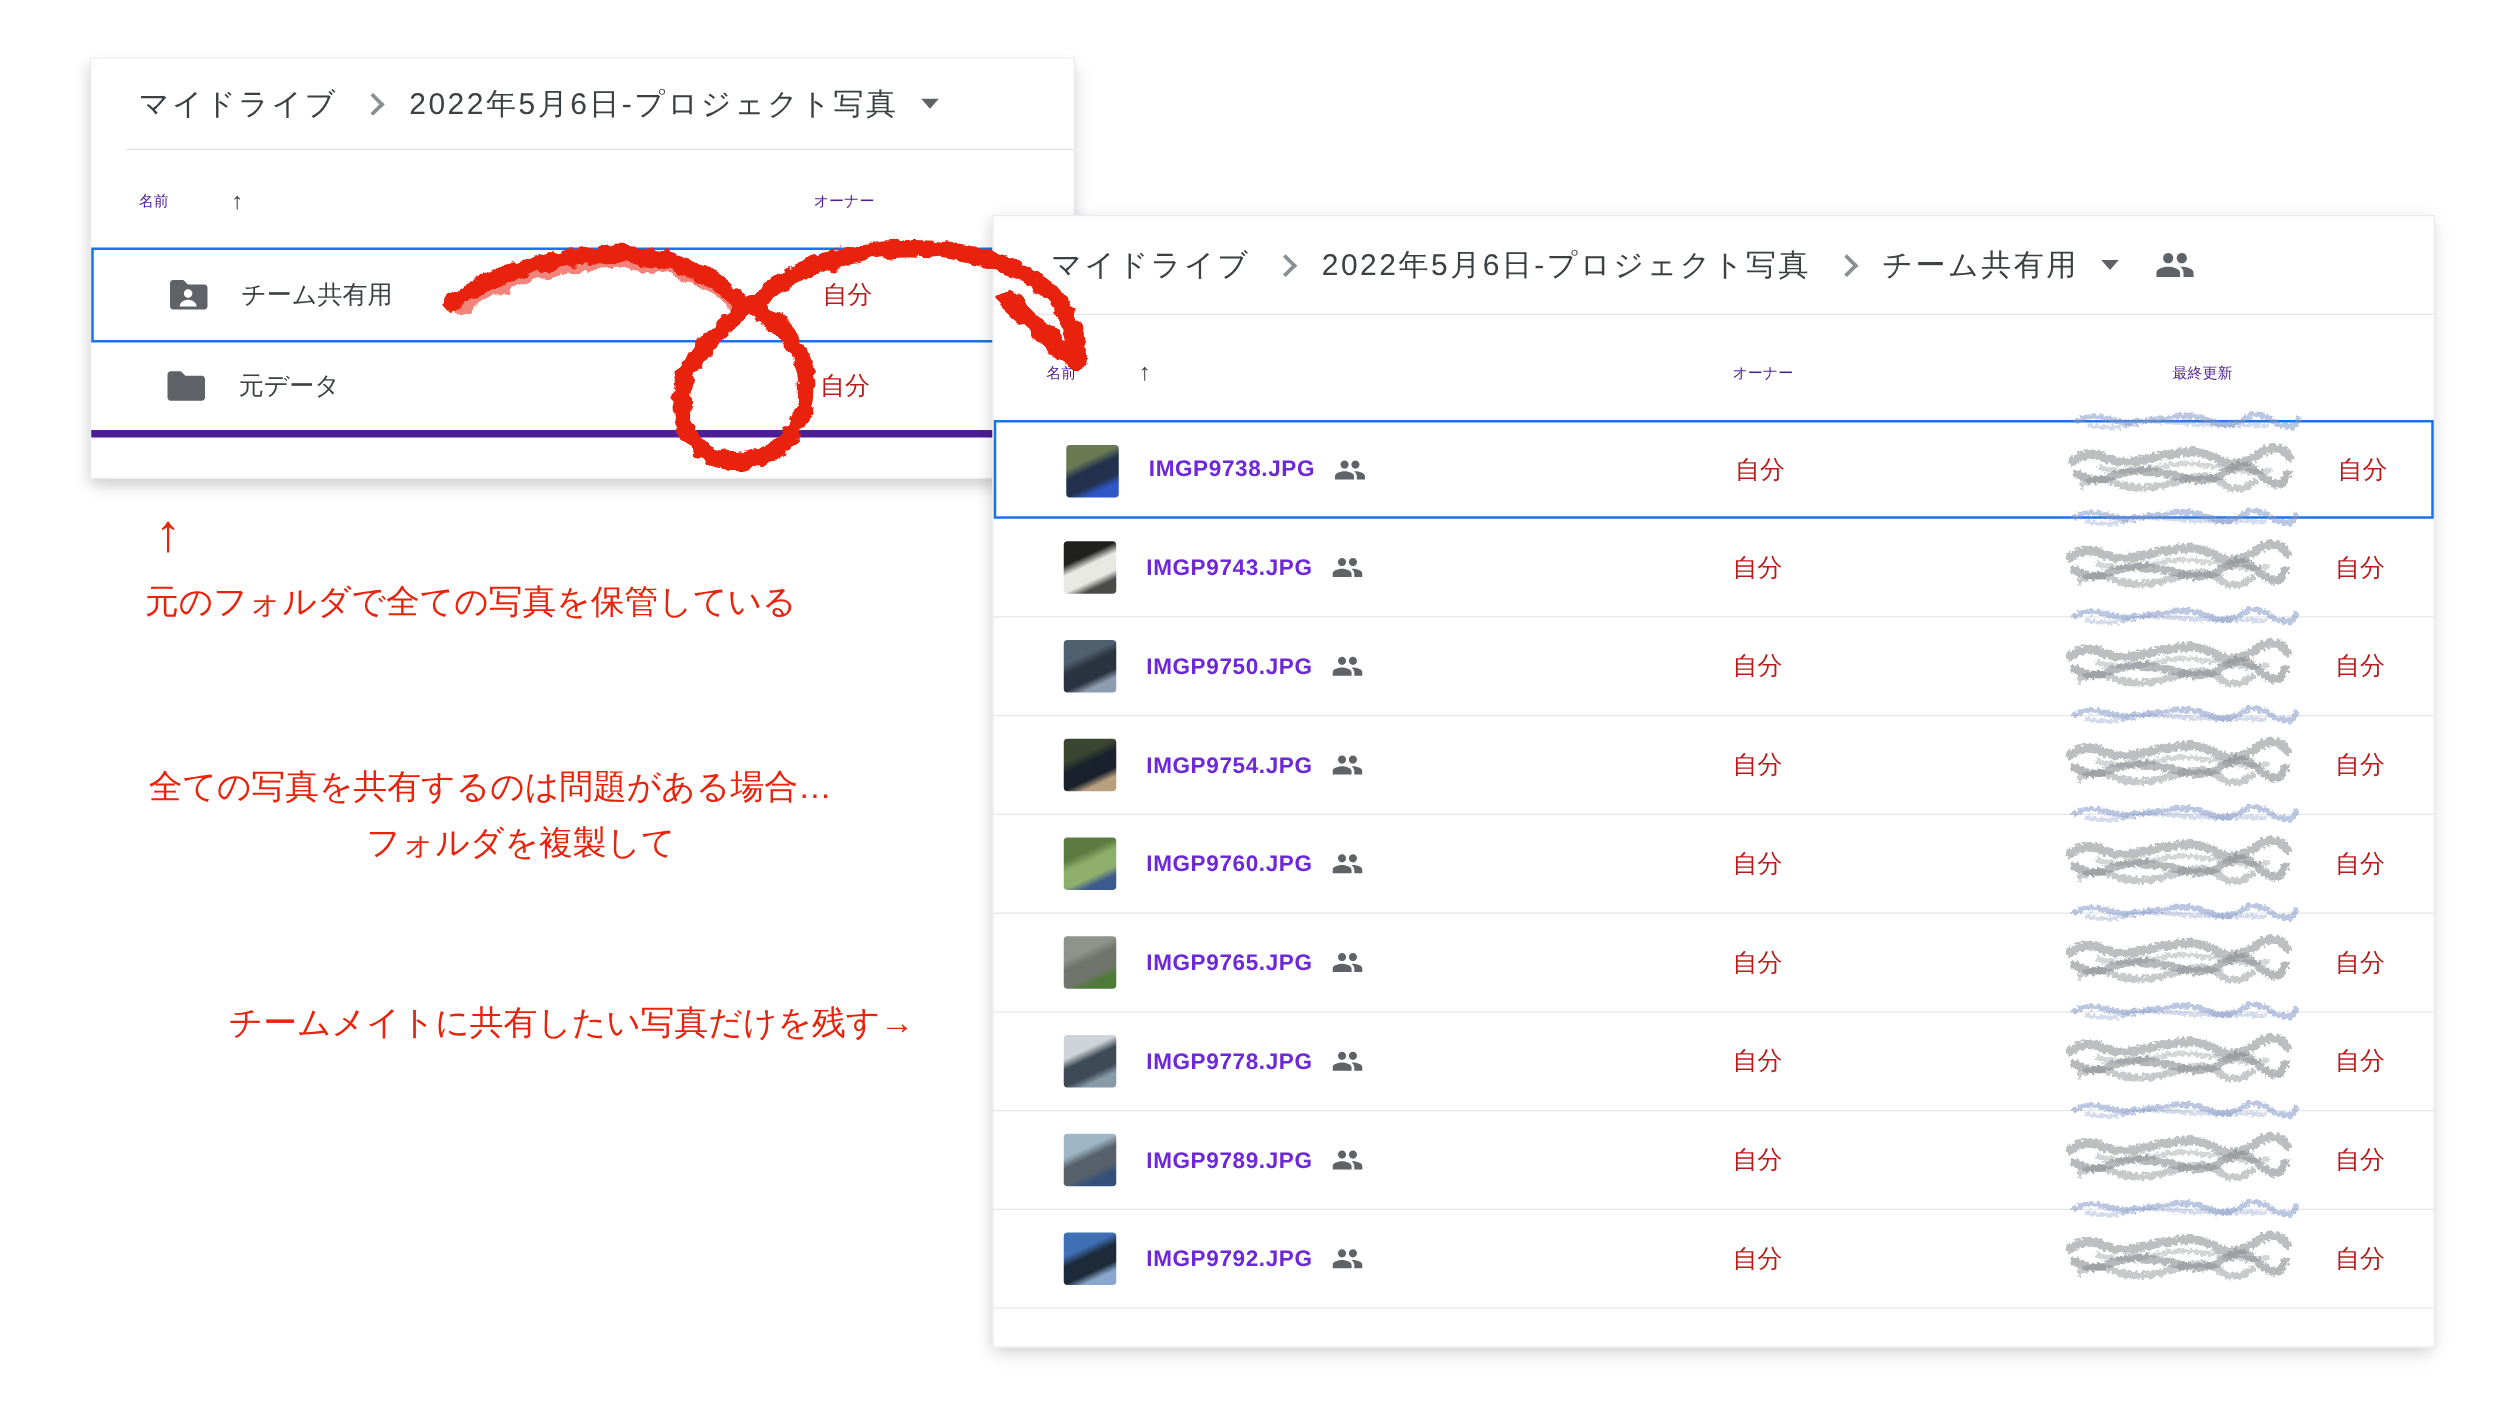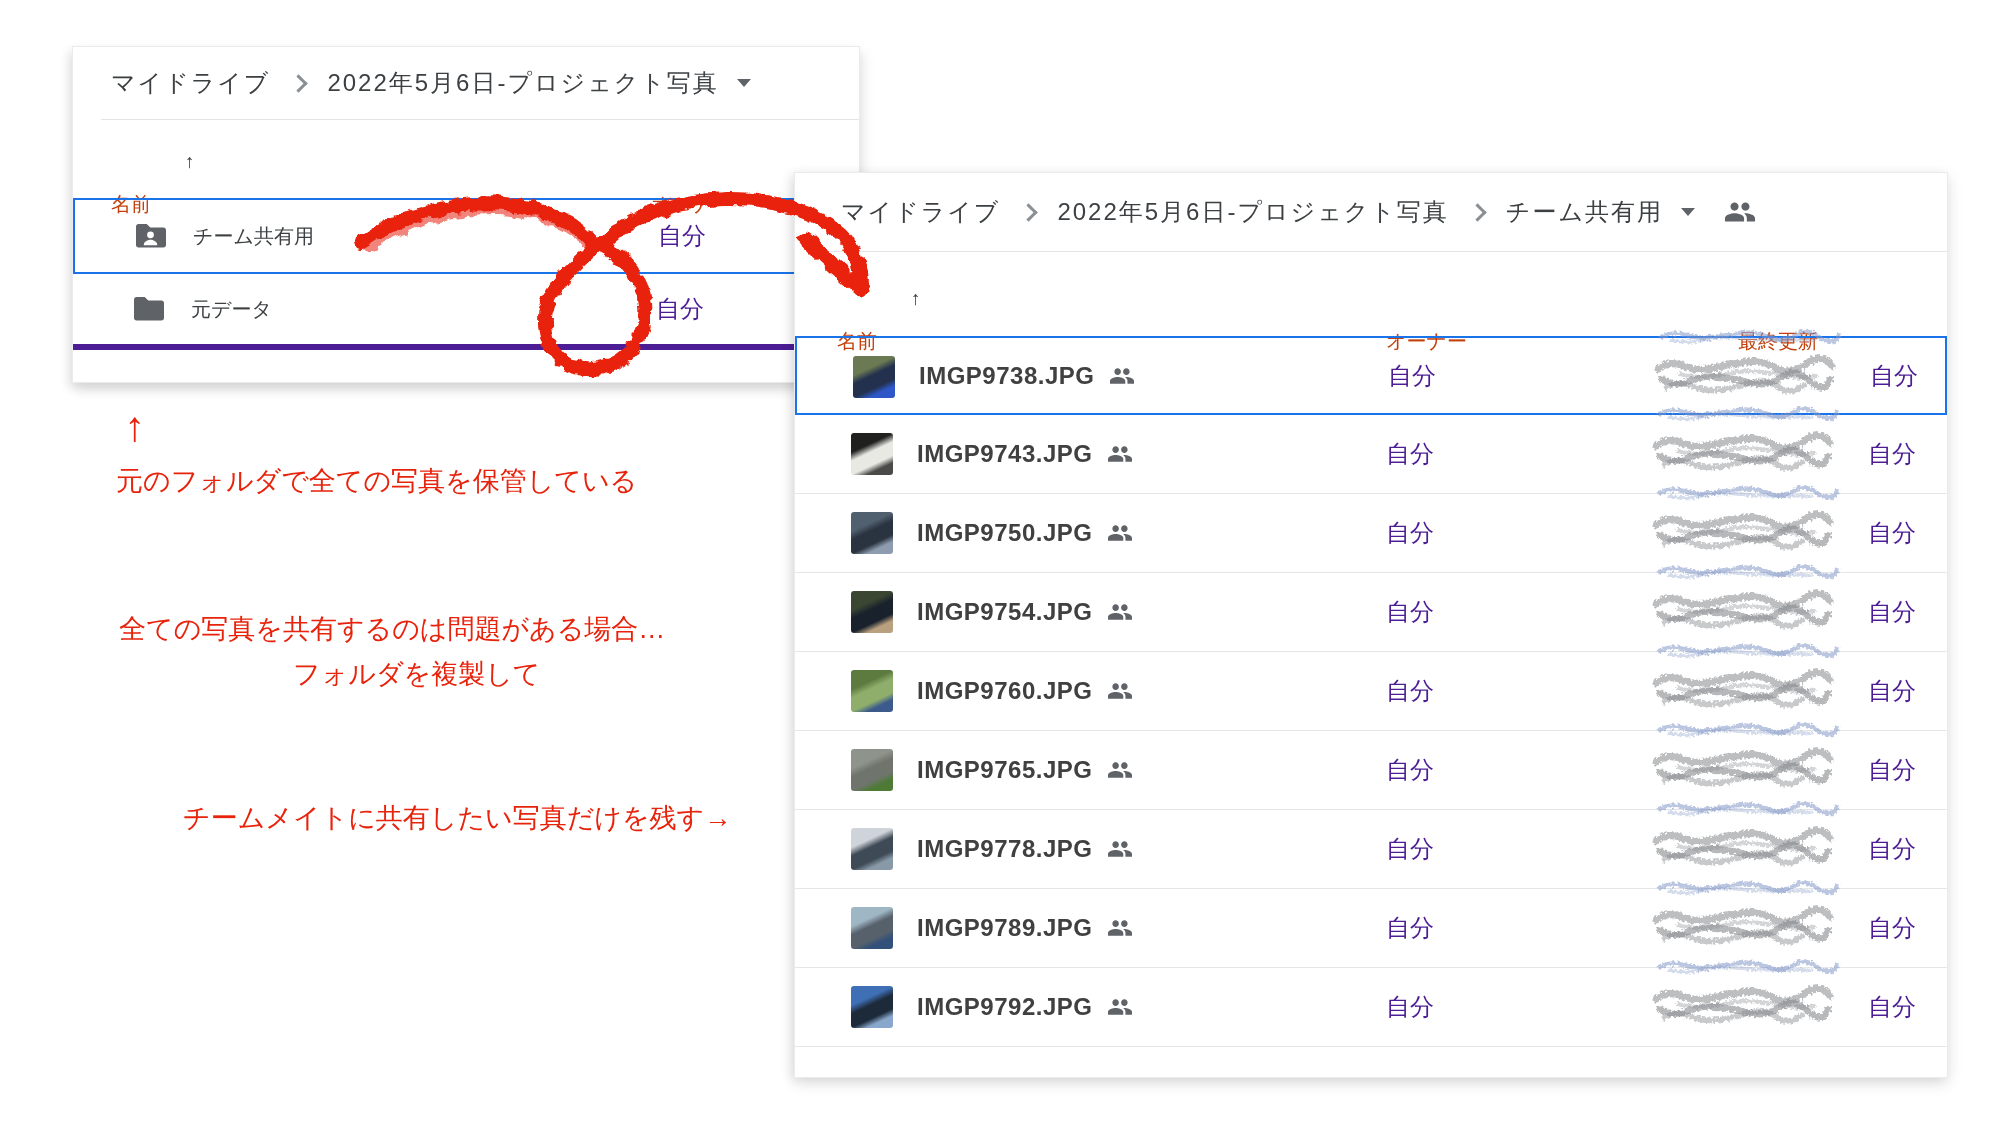--- a/index.html
+++ b/index.html
@@ -14,40 +14,40 @@
                box-shadow:0 5px 14px rgba(0,0,0,.13),-4px 2px 10px rgba(0,0,0,.06);}
 
   .crumbrow{position:absolute;left:0;right:0;display:flex;align-items:center;}
   .crumb{font-size:24px;color:#3c4043;letter-spacing:2px;white-space:nowrap;cursor:pointer;}
   .chev{width:10px;height:10px;border-top:3px solid #8a8f94;border-right:3px solid #8a8f94;
         transform:rotate(45deg);margin:0 22px;flex:0 0 auto;}
   .caret{width:0;height:0;border-left:7px solid transparent;border-right:7px solid transparent;
          border-top:8px solid #5f6368;margin-left:18px;flex:0 0 auto;cursor:pointer;}
   .divider{position:absolute;height:1px;background:#e2e4e7;right:0;}
 
-  .hdr{font-size:20px;color:#c2410c;white-space:nowrap;margin-top:38px;}
+  .hdr{font-size:12px;color:#4c1d95;white-space:nowrap;}
   .sortarrow{font-size:19px;color:#3c4043;margin-left:16px;}
 
   .rowlabel{font-size:20px;font-weight:500;color:#3c4043;white-space:nowrap;}
-  .owner{font-size:24px;color:#4c1d95;white-space:nowrap;}
+  .owner{font-size:20px;color:#b91c1c;white-space:nowrap;}
 
   
   .lp-row{position:absolute;left:0;right:0;box-sizing:border-box;}
   .lp-row .ficon{position:absolute;left:58px;top:50%;transform:translateY(-50%);}
   .lp-row .rowlabel{position:absolute;left:118px;top:50%;transform:translateY(-50%);}
   .lp-row .owner{position:absolute;left:583px;top:50%;transform:translateY(-50%);}
   .selected-border{border:2px solid #1a73e8;}
 
   
   .rows{position:absolute;left:0;right:0;top:163px;}
   .file-row{position:relative;height:79px;box-sizing:border-box;border-bottom:1px solid #e4e6e9;}
   .file-row.selected{border:2px solid #1a73e8;}
   .thumb{position:absolute;left:56px;top:18px;width:42px;height:42px;border-radius:3px;}
   .fname-wrap{position:absolute;left:122px;top:0;height:100%;display:flex;align-items:center;}
-  .fname{font-size:24px;font-weight:700;color:#404040;letter-spacing:.5px;white-space:nowrap;}
+  .fname{font-size:18px;font-weight:700;color:#6d28d9;letter-spacing:.5px;white-space:nowrap;}
   .people{margin-left:16px;display:inline-block;}
   .file-row .owner{position:absolute;left:591px;top:50%;transform:translateY(-50%);}
   .file-row .modby{position:absolute;left:1073px;top:50%;transform:translateY(-50%);}
   .scrib{position:absolute;pointer-events:none;}
   .blob{left:853px;top:16px;width:190px;height:46px;}
   .strip{left:860px;width:205px;height:16px;}
 
   
   .ann{position:absolute;color:#e8230c;font-weight:400;font-size:27px;white-space:nowrap;z-index:3;}
   .ann-up{font-size:42px;font-weight:600;}

